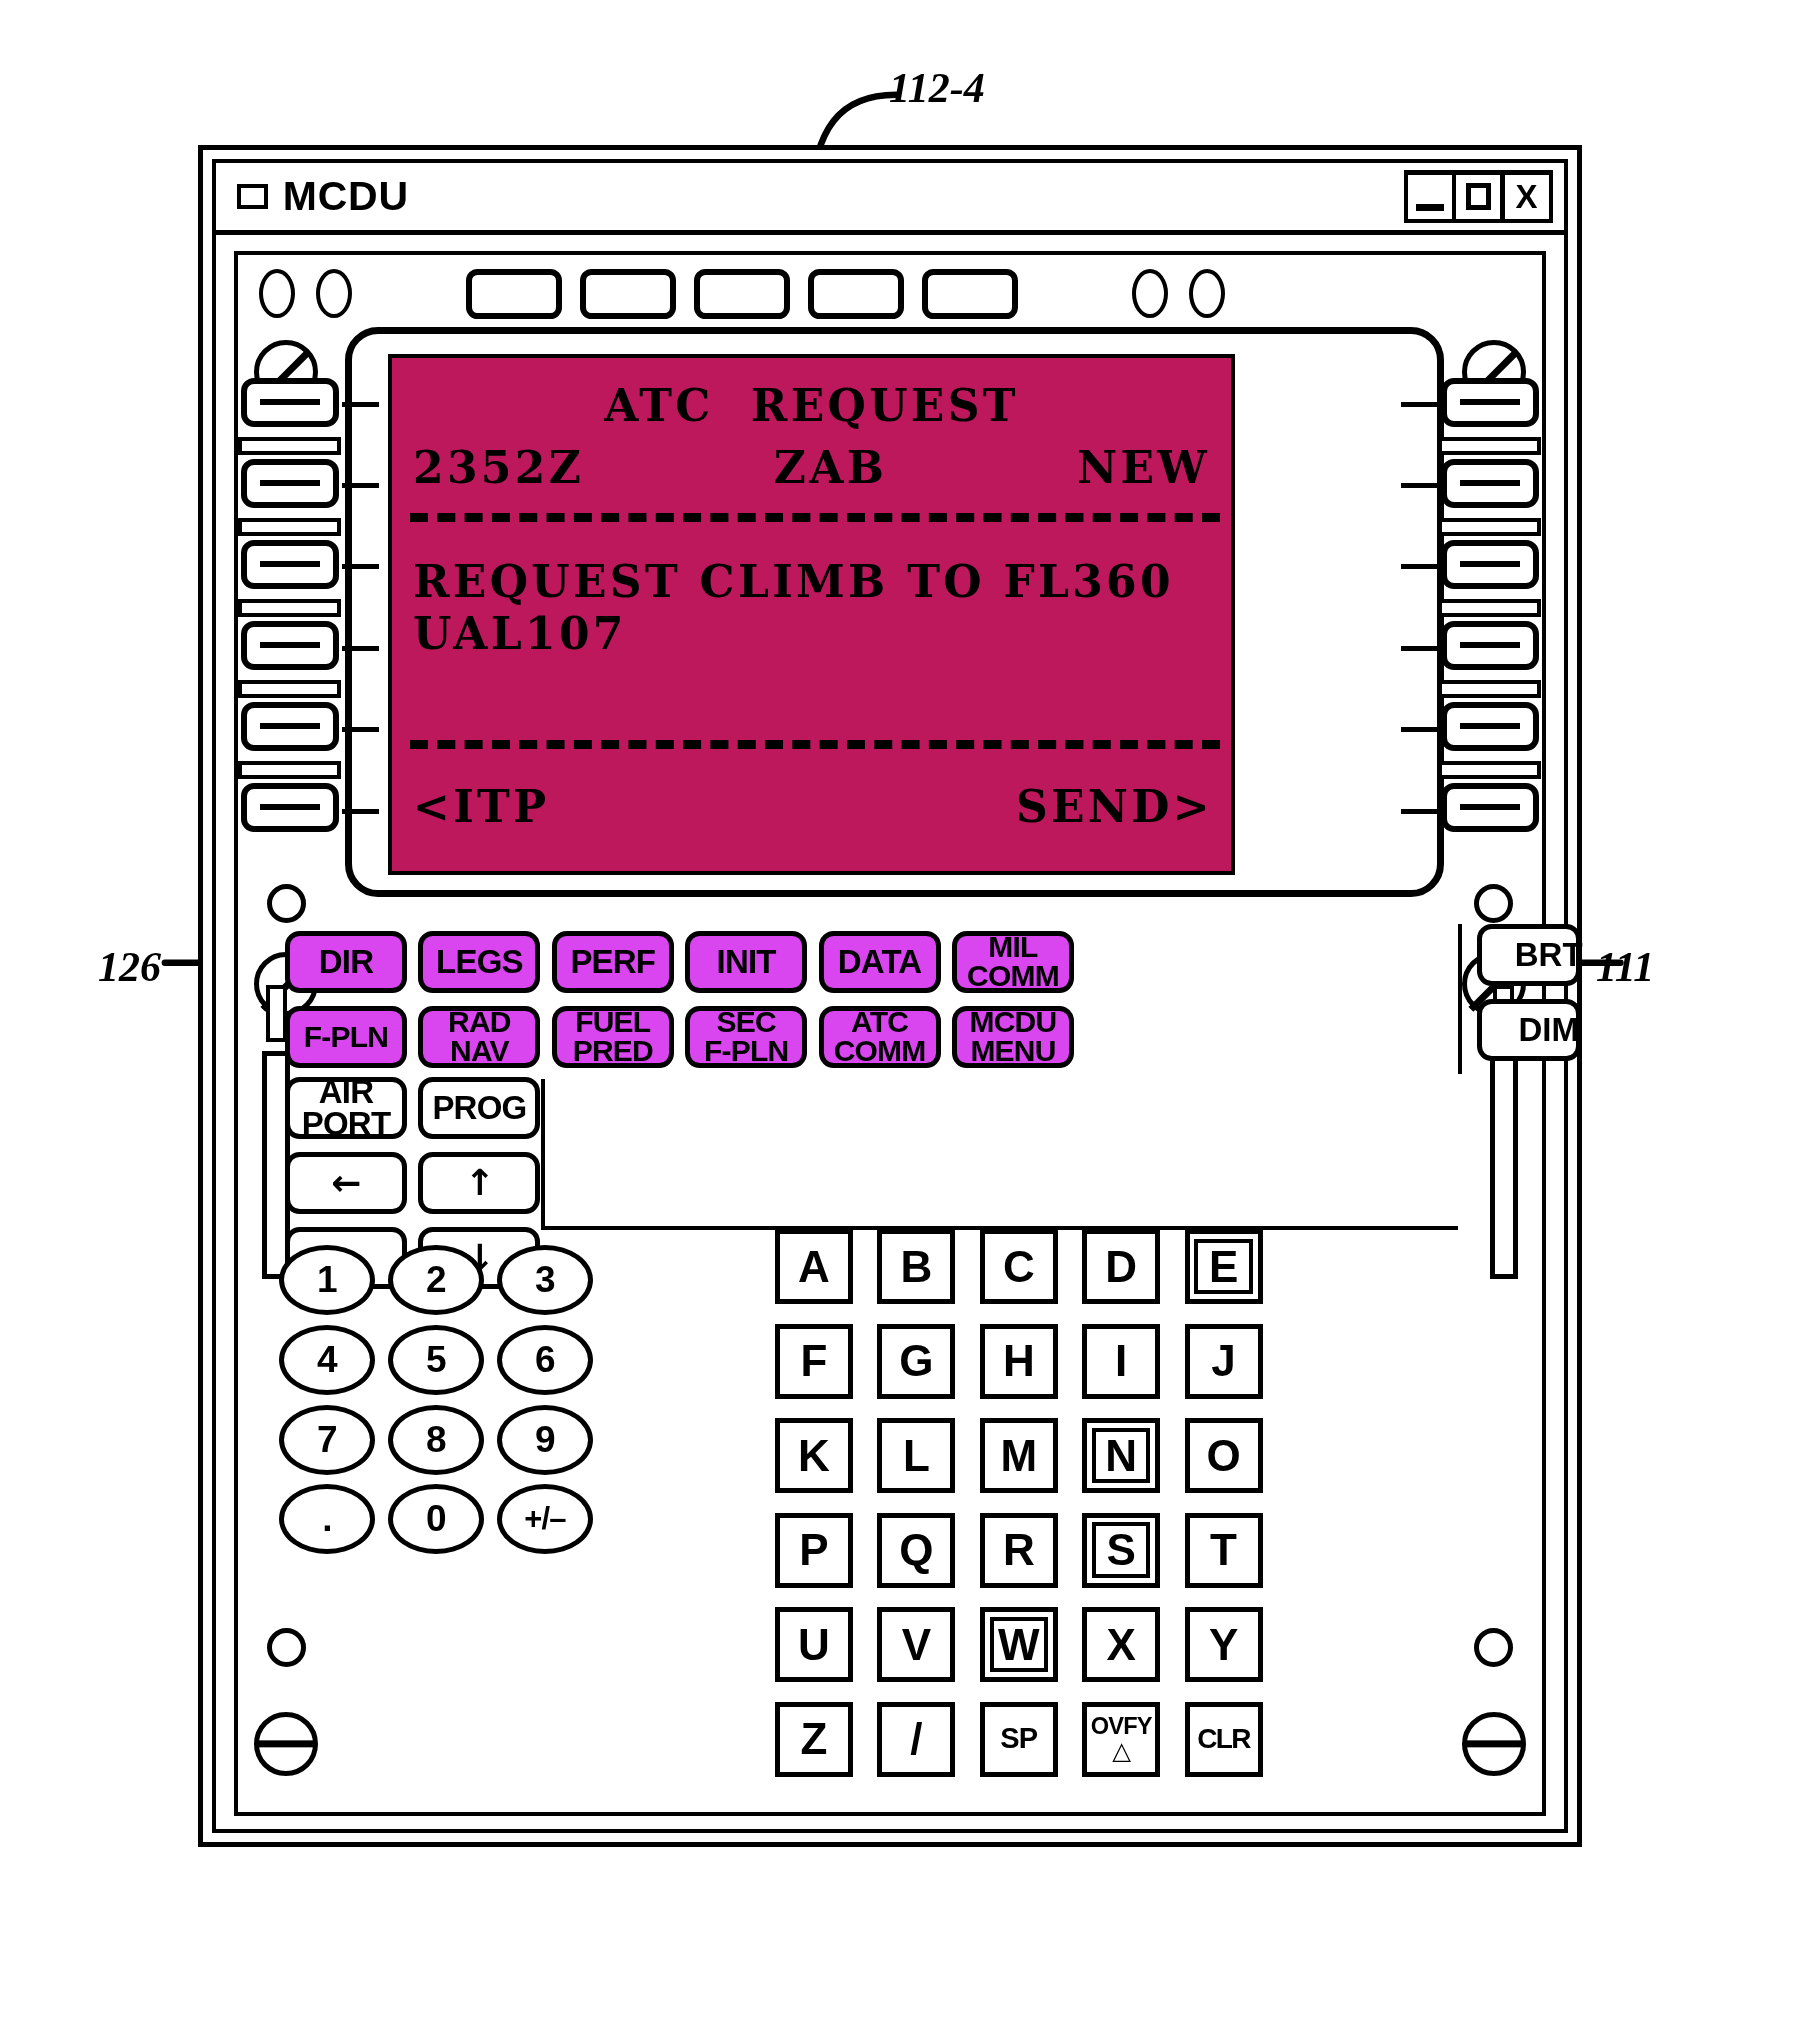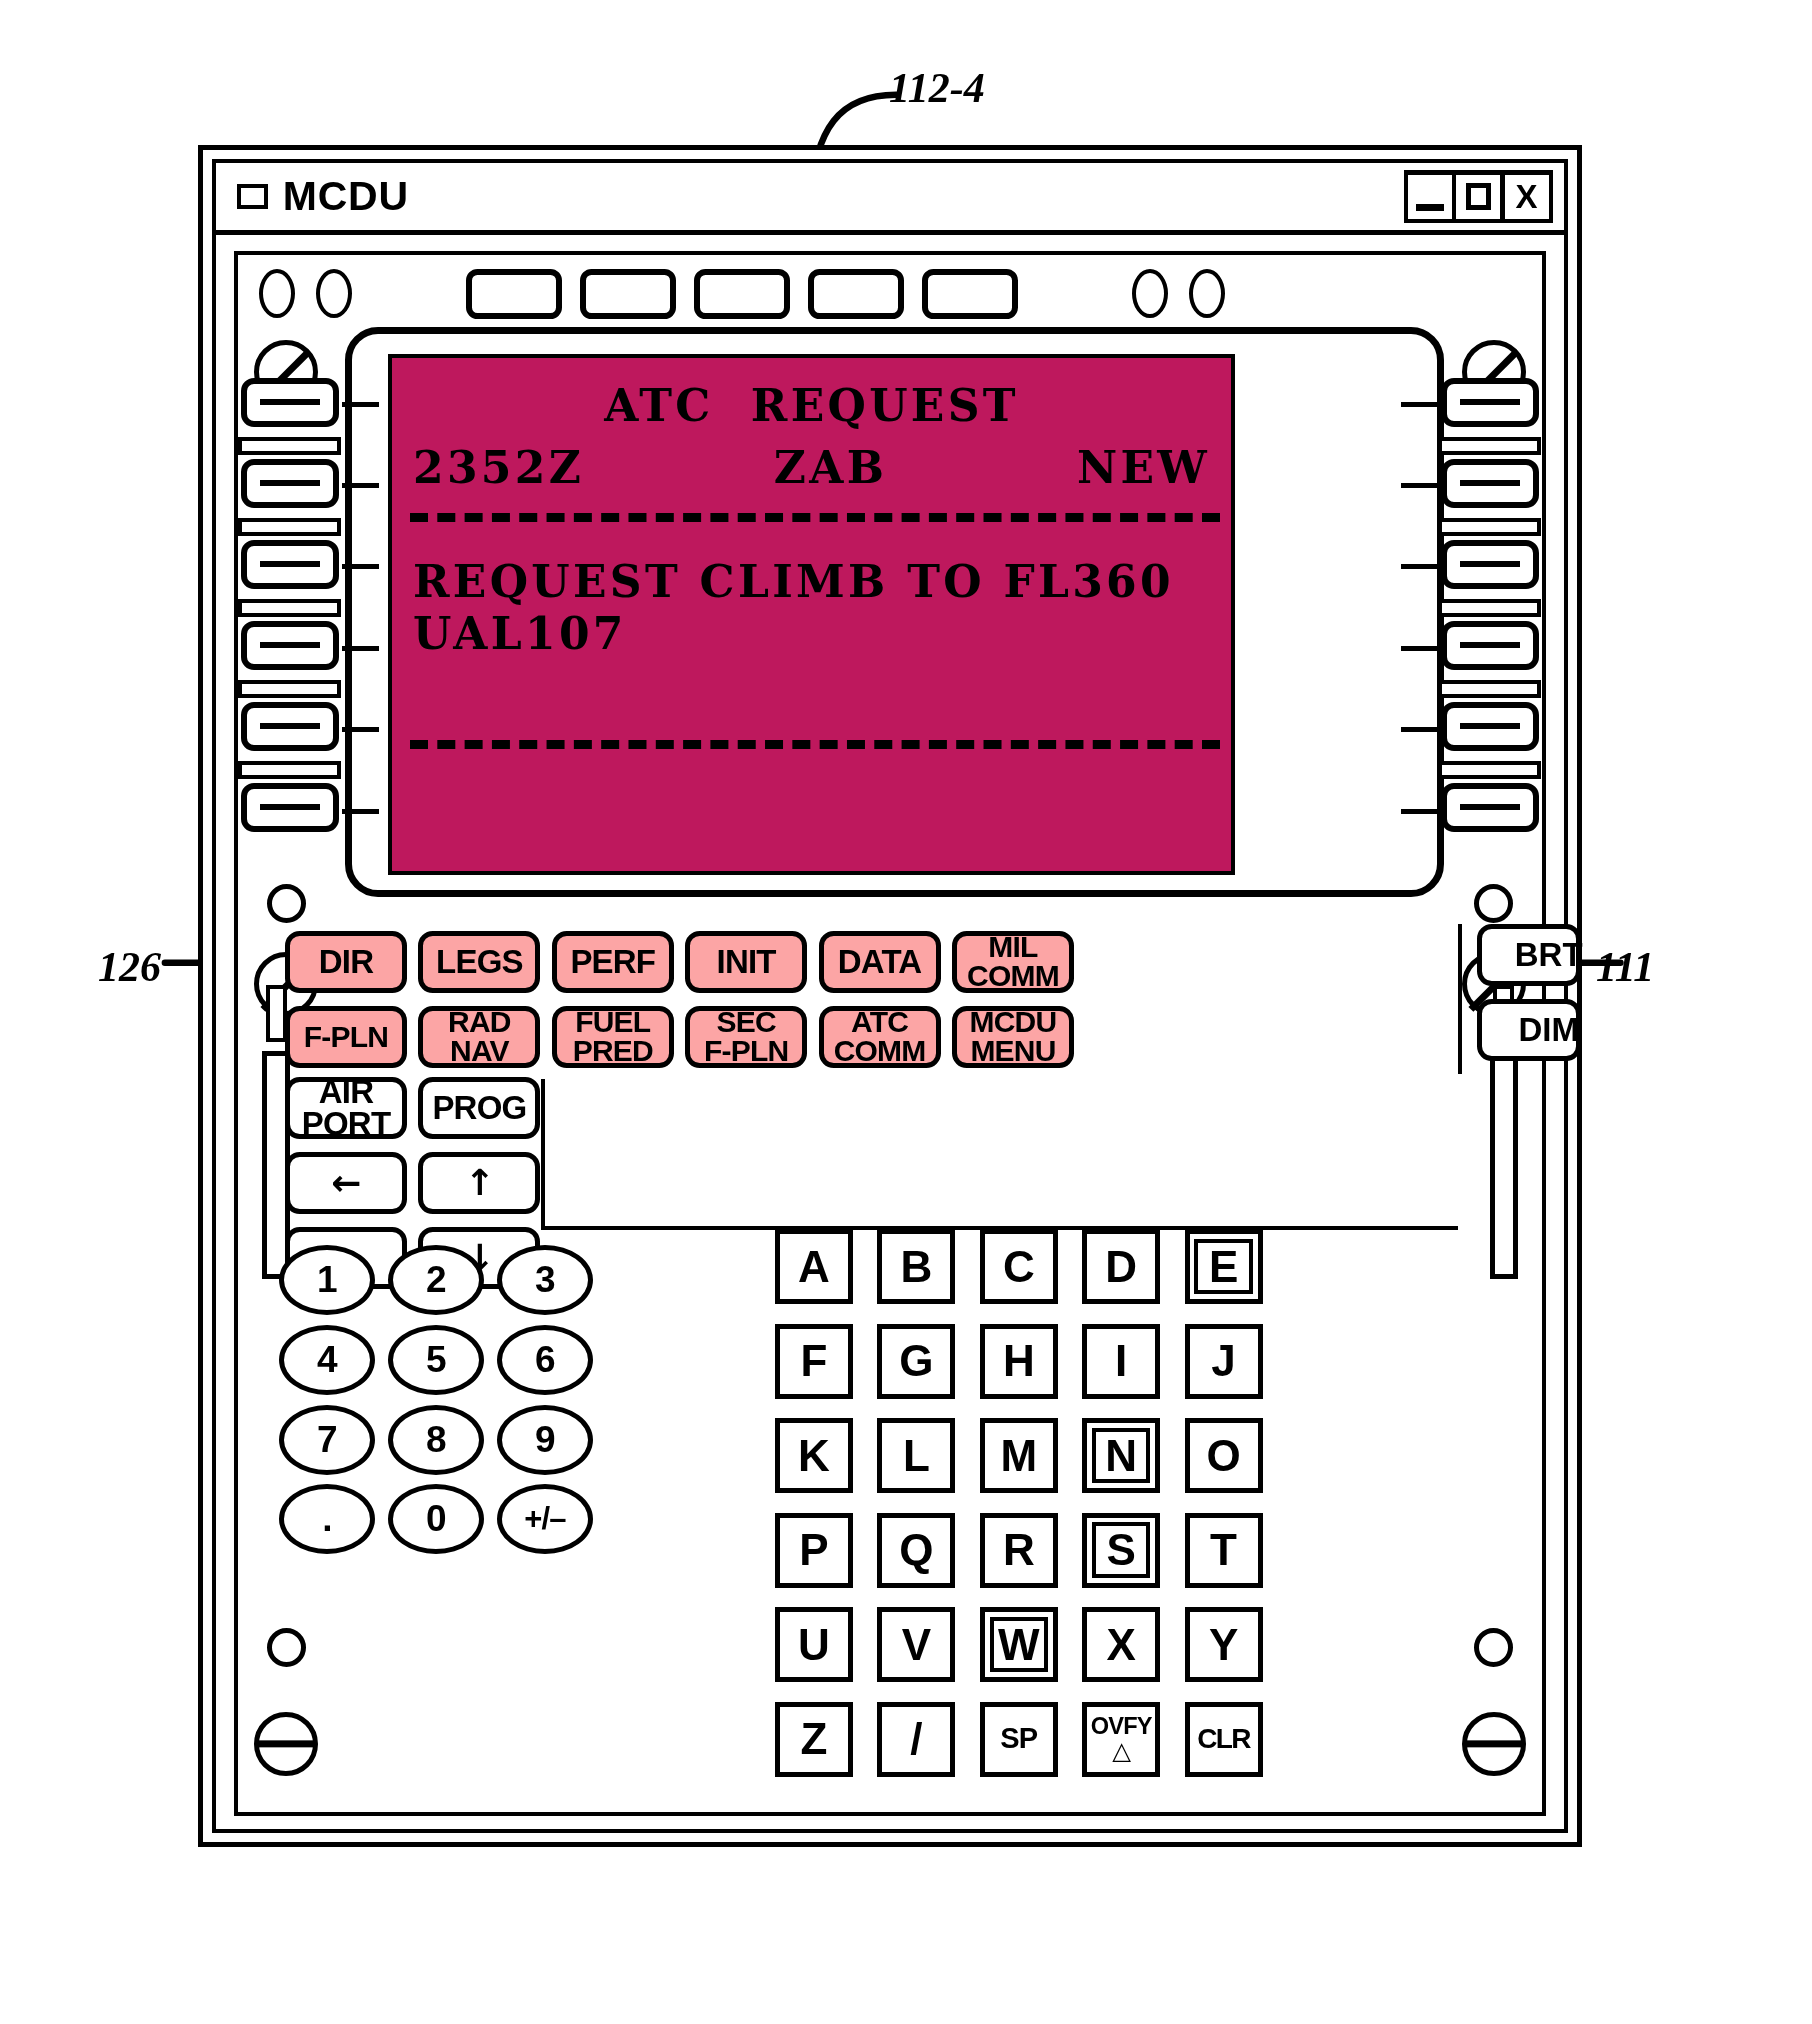--- a/index.html
+++ b/index.html
@@ -247,21 +247,21 @@
     background: #000;
   }
 
   
   .fn-area { position: absolute; left: 47px; top: 676px; }
   .fn-row { display: flex; gap: 11.4px; margin-bottom: 13px; }
   .fn-key {
     width: 122px; height: 62px;
     border: 5.7px solid #000;
     border-radius: 14.7px;
-    background: #fca5a5;
+    background: #d946ef;
     display: flex; flex-direction: column;
     align-items: center; justify-content: center;
     font-family: "Liberation Sans", sans-serif;
     font-weight: bold;
     font-size: 33px;
     line-height: 0.96;
     color: #000;
     letter-spacing: -0.8px;
     text-align: center;
   }
@@ -445,20 +445,24 @@
 
             <div class="scr-dash-top"></div>
 
             <div class="scr-body">
               <div class="scr-text scr-line">REQUEST CLIMB TO FL360</div>
               <div class="scr-text scr-line">UAL107</div>
             </div>
 
             <div class="scr-dash-bot"></div>
 
+            <div class="scr-footer">
+              <span class="scr-text">&lt;ITP</span>
+              <span class="scr-text">SEND&gt;</span>
+            </div>
 
           </div>
         </div>
 
         <div class="lsk-col left">
           <div class="lsk-slot">
             <div class="lsk-key"></div>
             <div class="lsk-bar"></div>
           </div>
           <div class="lsk-slot">

